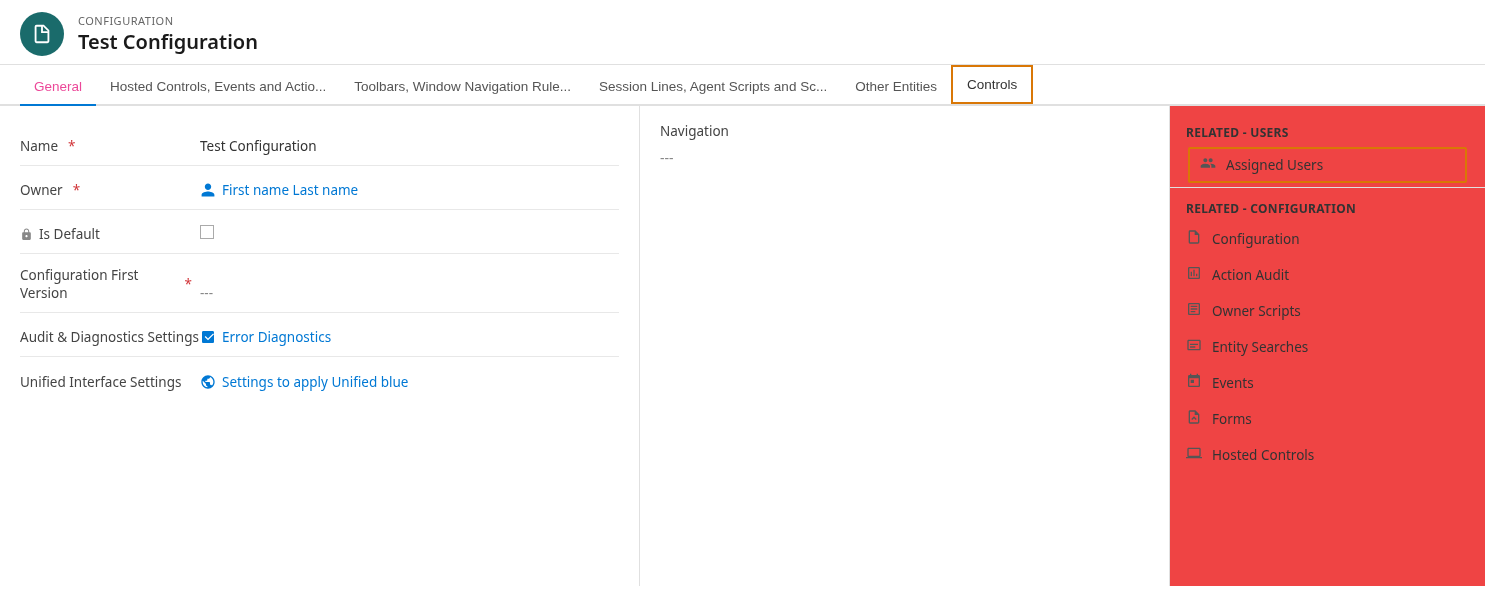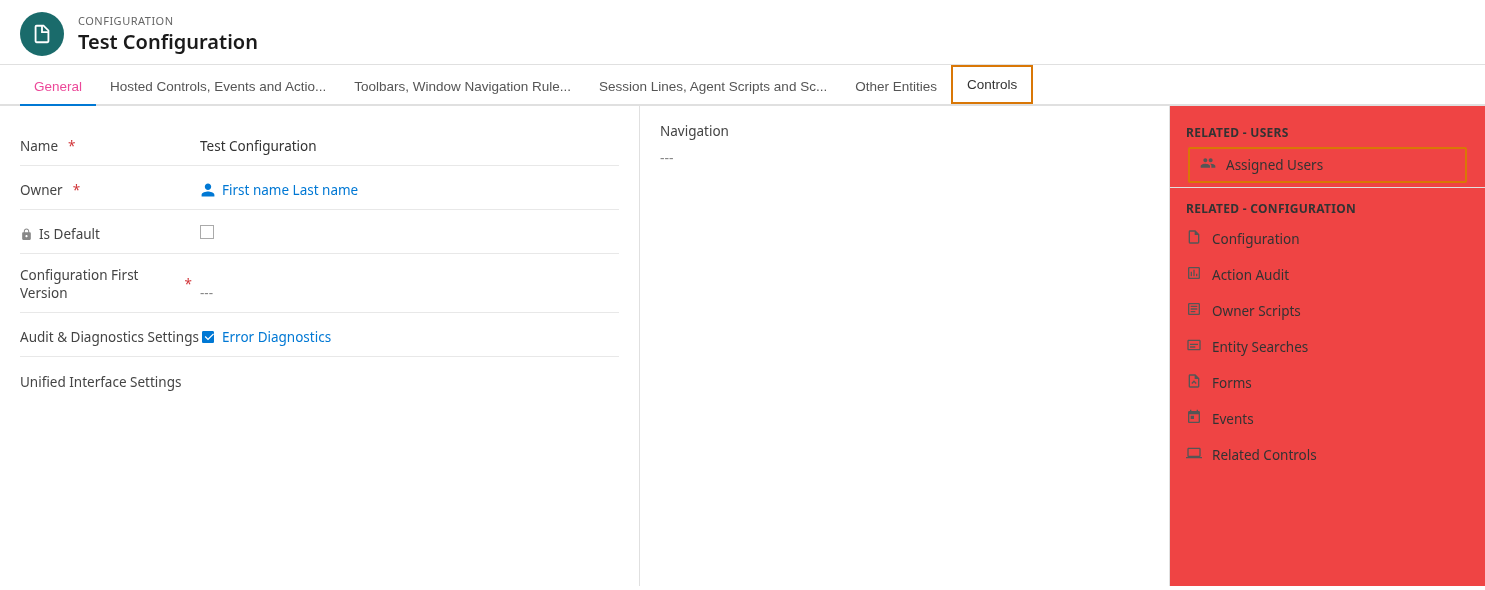--- a/index.html
+++ b/index.html
@@ -123,20 +123,26 @@
           <path d="M19 3H5c-1.1 0-2 .9-2 2v14c0 1.1.9 2 2 2h14c1.1 0 2-.9 2-2V5c0-1.1-.9-2-2-2zm-7 14l-5-5 1.4-1.4L12 14.2l7.6-7.6L21 8l-9 9z"></path>
         </svg>
         <span>Error Diagnostics</span>
       </div>
     </div>
 
     <div class="form-row">
       <div class="form-label">
         <span>Unified Interface Settings</span>
       </div>
+      <div class="form-value link">
+        <svg width="16" height="16" viewBox="0 0 24 24" fill="#0078d4">
+          <path d="M12 2C6.48 2 2 6.48 2 12s4.48 10 10 10 10-4.48 10-10S17.52 2 12 2zm-1 17.93c-3.95-.49-7-3.85-7-7.93 0-.62.08-1.21.21-1.79L9 15v1c0 1.1.9 2 2 2v1.93zm6.9-2.54c-.26-.81-1-1.39-1.9-1.39h-1v-3c0-.55-.45-1-1-1H8v-2h2c.55 0 1-.45 1-1V7h2c1.1 0 2-.9 2-2v-.41c2.93 1.19 5 4.06 5 7.41 0 2.08-.8 3.97-2.1 5.39z"></path>
+        </svg>
+        <span>Settings to apply Unified blue</span>
+      </div>
     </div>
 
   </div>
 
   <div class="desc-panel">
     <div class="desc-label">Navigation</div>
     <div class="desc-value">---</div>
   </div>
 
   <div class="related-panel">
@@ -188,38 +194,38 @@
         <svg width="16" height="16" viewBox="0 0 24 24" fill="#555">
           <path d="M20 4H4c-1.1 0-2 .9-2 2v12c0 1.1.9 2 2 2h16c1.1 0 2-.9 2-2V6c0-1.1-.9-2-2-2zm0 14H4V6h16v12zM6 10h12v2H6zm0 4h8v2H6z"></path>
         </svg>
       </span>
       <span>Entity Searches</span>
     </div>
 
     <div class="related-item">
       <span class="item-icon">
         <svg width="16" height="16" viewBox="0 0 24 24" fill="#555">
+          <path d="M19 3h-1V1h-2v2H8V1H6v2H5c-1.11 0-1.99.9-1.99 2L3 19c0 1.1.89 2 2 2h14c1.1 0 2-.9 2-2V5c0-1.1-.9-2-2-2zm0 16H5V8h14v11zM7 10h5v5H7z"></path>
+        </svg>
+      </span>
+      <span>Events</span>
+    </div>
+
+    <div class="related-item">
+      <span class="item-icon">
+        <svg width="16" height="16" viewBox="0 0 24 24" fill="#555">
           <path d="M14 2H6c-1.1 0-2 .9-2 2v16c0 1.1.89 2 2 2h12c1.1 0 2-.9 2-2V8l-6-6zm4 18H6V4h7v5h5v11zM8 15.01l1.41 1.41L12 13.83l2.59 2.58L16 15l-4-4-4 4z"></path>
         </svg>
       </span>
       <span>Forms</span>
     </div>
 
     <div class="related-item">
       <span class="item-icon">
         <svg width="16" height="16" viewBox="0 0 24 24" fill="#555">
-          <path d="M19 3h-1V1h-2v2H8V1H6v2H5c-1.11 0-1.99.9-1.99 2L3 19c0 1.1.89 2 2 2h14c1.1 0 2-.9 2-2V5c0-1.1-.9-2-2-2zm0 16H5V8h14v11zM7 10h5v5H7z"></path>
-        </svg>
-      </span>
-      <span>Events</span>
-    </div>
-
-    <div class="related-item">
-      <span class="item-icon">
-        <svg width="16" height="16" viewBox="0 0 24 24" fill="#555">
           <path d="M20 18c1.1 0 1.99-.9 1.99-2L22 6c0-1.1-.9-2-2-2H4c-1.1 0-2 .9-2 2v10c0 1.1.9 2 2 2H0v2h24v-2h-4zM4 6h16v10H4V6z"></path>
         </svg>
       </span>
-      <span>Related Controls</span>
+      <span>Hosted Controls</span>
     </div>
 
   </div>
 </div>
 
 </body></html>

